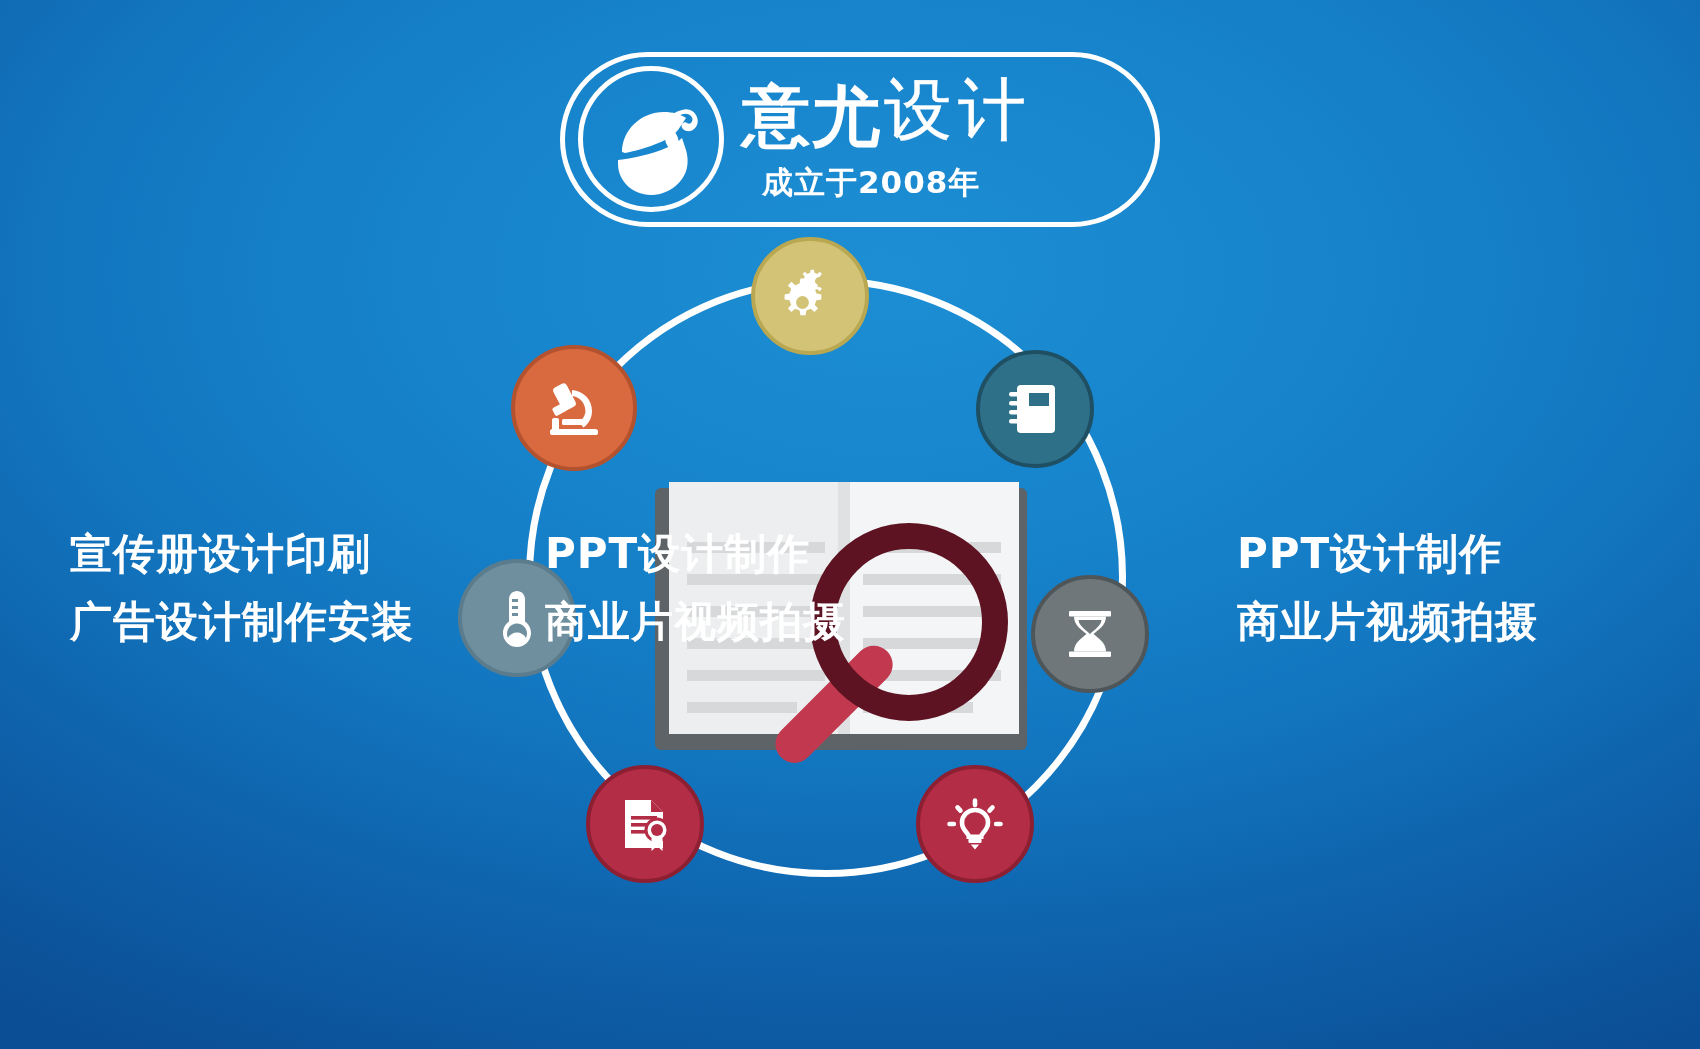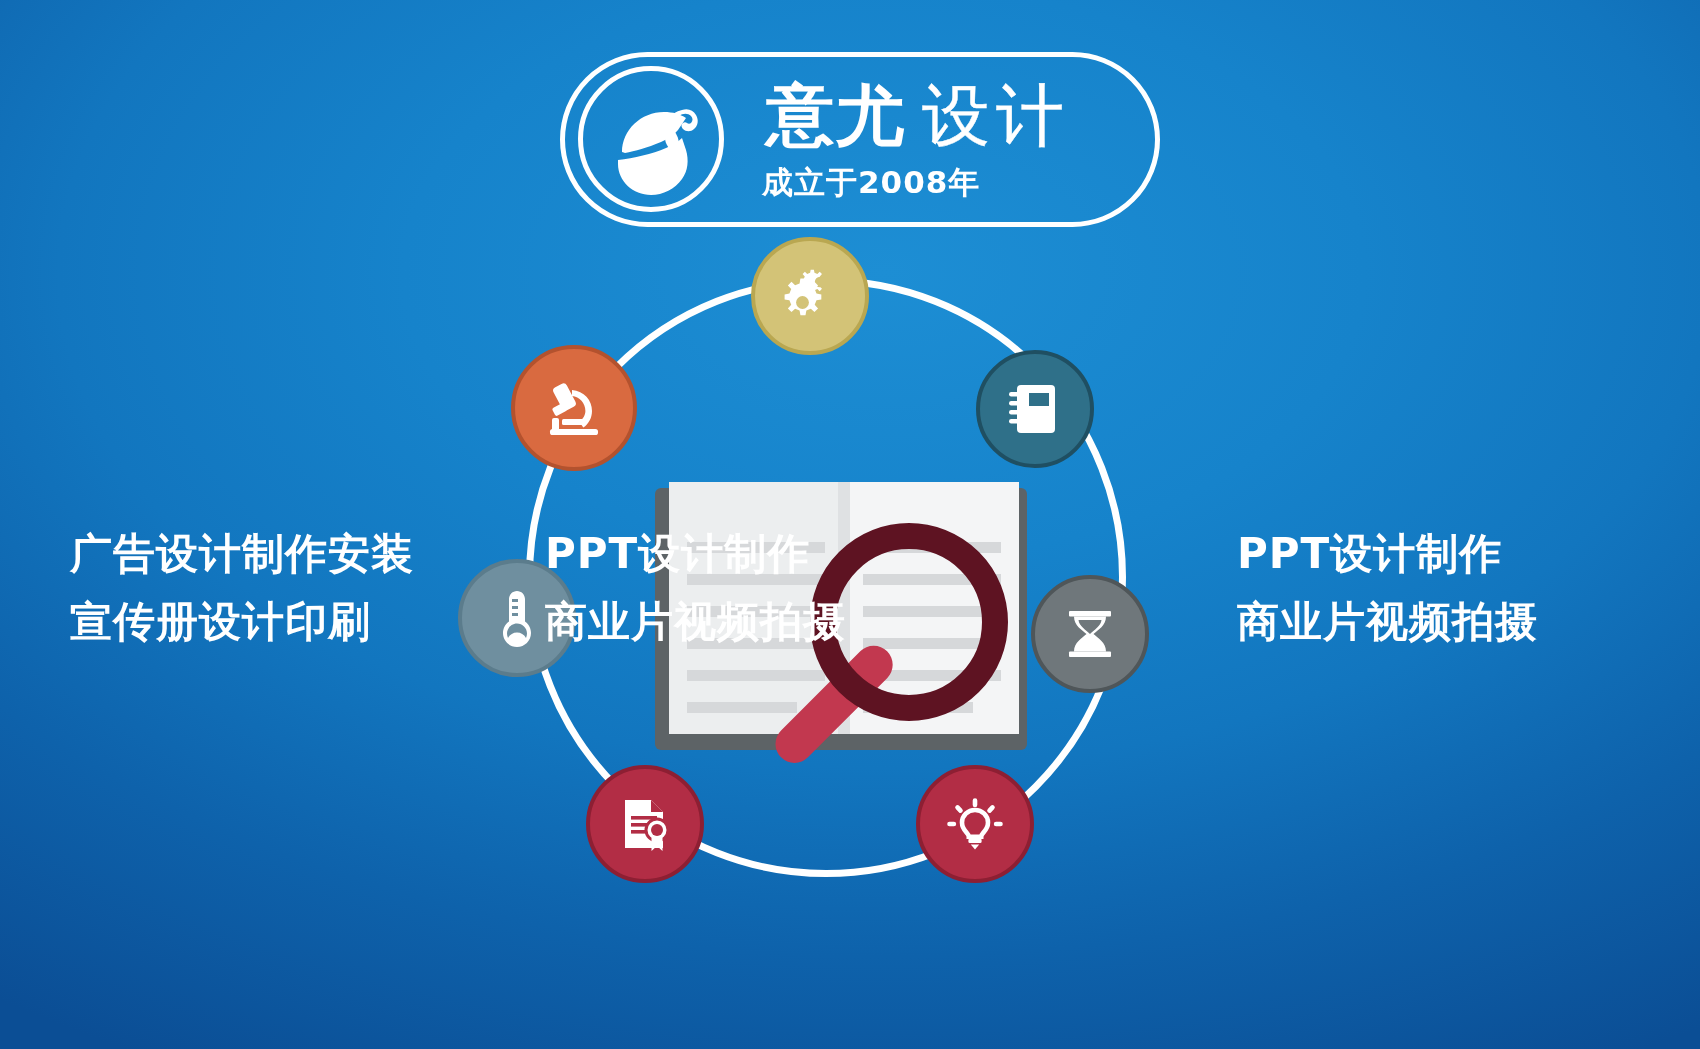--- a/index.html
+++ b/index.html
@@ -26,29 +26,28 @@
   .logo-mark{
     position:absolute;left:18px;top:14px;width:146px;height:146px;
     border:5px solid #ffffff;border-radius:50%;box-sizing:border-box;
   }
   .logo-mark svg{position:absolute;left:-5px;top:-5px;}
   .logo-words{
     position:absolute;left:182px;top:18px;width:400px;height:90px;
     display:flex;align-items:center;
   }
   .logo-cn-bold{
-    font-family:Liberation Serif, serif;
+    font-family:Liberation Sans, sans-serif;
     font-weight:700;font-size:68px;color:#ffffff;letter-spacing:2px;
     line-height:1;
-    margin-left:24px;
   }
   .logo-cn-thin{
-    font-family:Liberation Sans, sans-serif;
+    font-family:Liberation Mono, monospace;
     font-weight:300;font-size:68px;color:#ffffff;letter-spacing:6px;
-    line-height:1;margin-left:16px;
+    line-height:1;margin-left:2px;
     -webkit-text-stroke:0.4px #ffffff;
   }
   .logo-sub{
     position:absolute;left:202px;top:110px;
     font-family:"DejaVu Sans","Liberation Sans",sans-serif;
     font-weight:700;font-size:31px;color:#ffffff;letter-spacing:1px;
   }
 
   
   #ring-wrap{position:absolute;left:476px;top:265px;width:740px;height:660px;}
@@ -234,22 +233,22 @@
 
       <g transform="rotate(45 240 170)">
         <rect x="222" y="168" width="38" height="150" rx="19" fill="#c2384f"></rect>
       </g>
 
       <circle cx="264" cy="140" r="86" fill="none" stroke="#5e1322" stroke-width="26"></circle>
     </svg>
   </div>
 
   <div class="copy" id="copy-left">
+    <div>宣传册设计印刷</div>
     <div>广告设计制作安装</div>
-    <div>宣传册设计印刷</div>
   </div>
 
   <div class="copy" id="copy-centre">
     <div>PPT设计制作</div>
     <div>商业片视频拍摄</div>
   </div>
 
   <div class="copy" id="copy-right">
     <div>PPT设计制作</div>
     <div>商业片视频拍摄</div>

